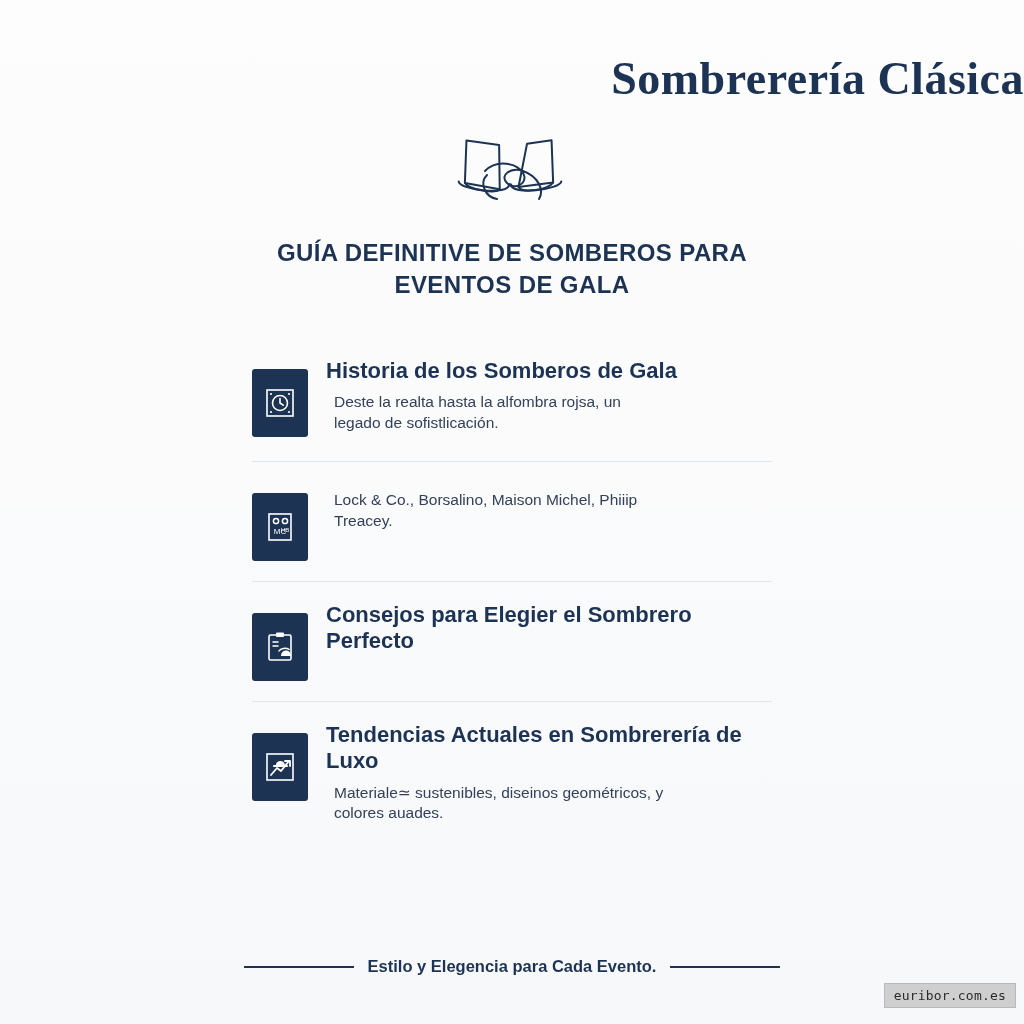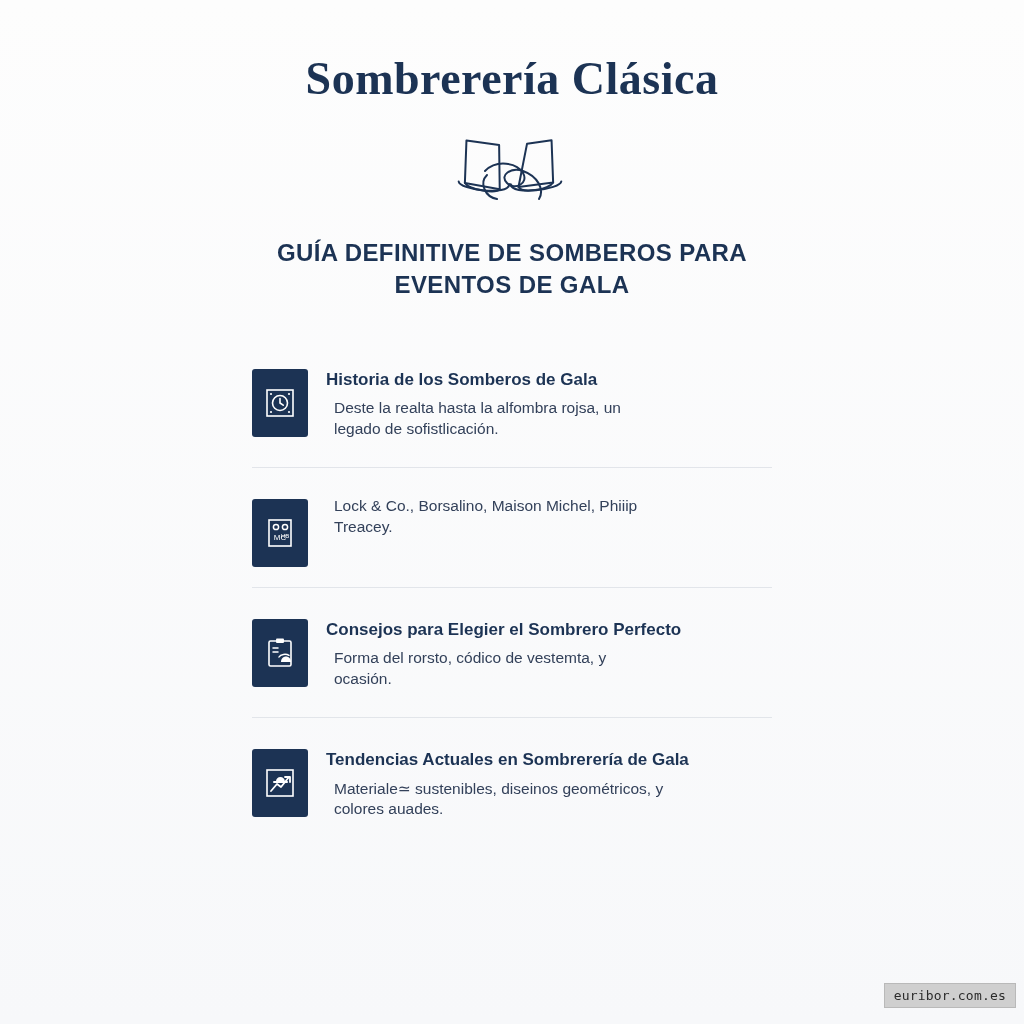--- a/index.html
+++ b/index.html
@@ -18,21 +18,21 @@
   .page {
     width: 1024px;
     height: 1024px;
     background: linear-gradient(180deg, #fdfdfd 0%, #f7f8fa 100%);
     position: relative;
     box-sizing: border-box;
   }
 
   
   .title {
-    text-align: center;
+    text-align: right;
     font-family: "Liberation Serif", serif;
     font-weight: bold;
     font-size: 46px;
     letter-spacing: 0.5px;
     color: #1c3354;
     padding-top: 52px;
     margin: 0;
   }
 
   .logo-wrap {
@@ -77,25 +77,25 @@
     margin-right: 18px;
     margin-top: 13px;
     display: flex;
     align-items: center;
     justify-content: center;
   }
   .item-text {
     padding-top: 2px;
   }
   .item-title {
-    font-size: 17px;
+    font-size: 22px;
     font-weight: bold;
     color: #1c3354;
     line-height: 1.2;
-    margin: 12px 0 5px 0;
+    margin: 0 0 5px 0;
   }
   .item-desc {
     font-size: 15.5px;
     color: #33415a;
     line-height: 1.32;
     margin: 8px;
     max-width: 330px;
   }
 
   
@@ -205,38 +205,42 @@
         <svg width="36" height="36" viewBox="0 0 36 36" fill="none" xmlns="http://www.w3.org/2000/svg">
           <rect x="7" y="6" width="22" height="25" stroke="#ffffff" stroke-width="1.6" rx="1.5"></rect>
           <rect x="14" y="3.5" width="8" height="4.5" rx="1" fill="#ffffff"></rect>
           <path d="M11 13h5M11 17h5" stroke="#ffffff" stroke-width="1.5" stroke-linecap="round"></path>
           <path d="M19 27c0-3.2 2.3-5.4 5-5.4s5 2.2 5 5.4" fill="#ffffff"></path>
           <path d="M17 22c1.5-2.8 7-3.6 10-1.6" stroke="#ffffff" stroke-width="1.5" stroke-linecap="round"></path>
         </svg>
       </div>
       <div class="item-text">
         <p class="item-title">Consejos para Elegier el Sombrero Perfecto</p>
-        <p class="item-desc">Forma del rorsto, códico de vestemta, y ocasión.</p>
       </div>
     </div>
 
     <div class="item">
       <div class="icon-box">
         <svg width="36" height="36" viewBox="0 0 36 36" fill="none" xmlns="http://www.w3.org/2000/svg">
           <rect x="5" y="5" width="26" height="26" stroke="#ffffff" stroke-width="1.6"></rect>
           <path d="M9 26l6-7 4 3 8-10" stroke="#ffffff" stroke-width="1.8" stroke-linecap="round" stroke-linejoin="round"></path>
           <path d="M23 12h5v5" stroke="#ffffff" stroke-width="1.8" stroke-linecap="round" stroke-linejoin="round"></path>
           <path d="M14 16c0-2.3 2-4 4.4-4 2.4 0 4.4 1.7 4.4 4" fill="#ffffff"></path>
           <rect x="11" y="16" width="15" height="1.9" rx="0.95" fill="#ffffff"></rect>
         </svg>
       </div>
       <div class="item-text">
-        <p class="item-title">Tendencias Actuales en Sombrerería de Gala</p>
+        <p class="item-title">Tendencias Actuales en Sombrerería de Luxo</p>
         <p class="item-desc">Materiale≃ sustenibles, diseinos geométricos, y colores auades.</p>
       </div>
     </div>
 
   </div>
 
+  <div class="footer">
+    <div class="rule"></div>
+    <div class="footer-text">Estilo y Elegencia para Cada Evento.</div>
+    <div class="rule"></div>
+  </div>
 
   <div class="watermark">euribor.com.es</div>
 
 </div>
 
 </body></html>

